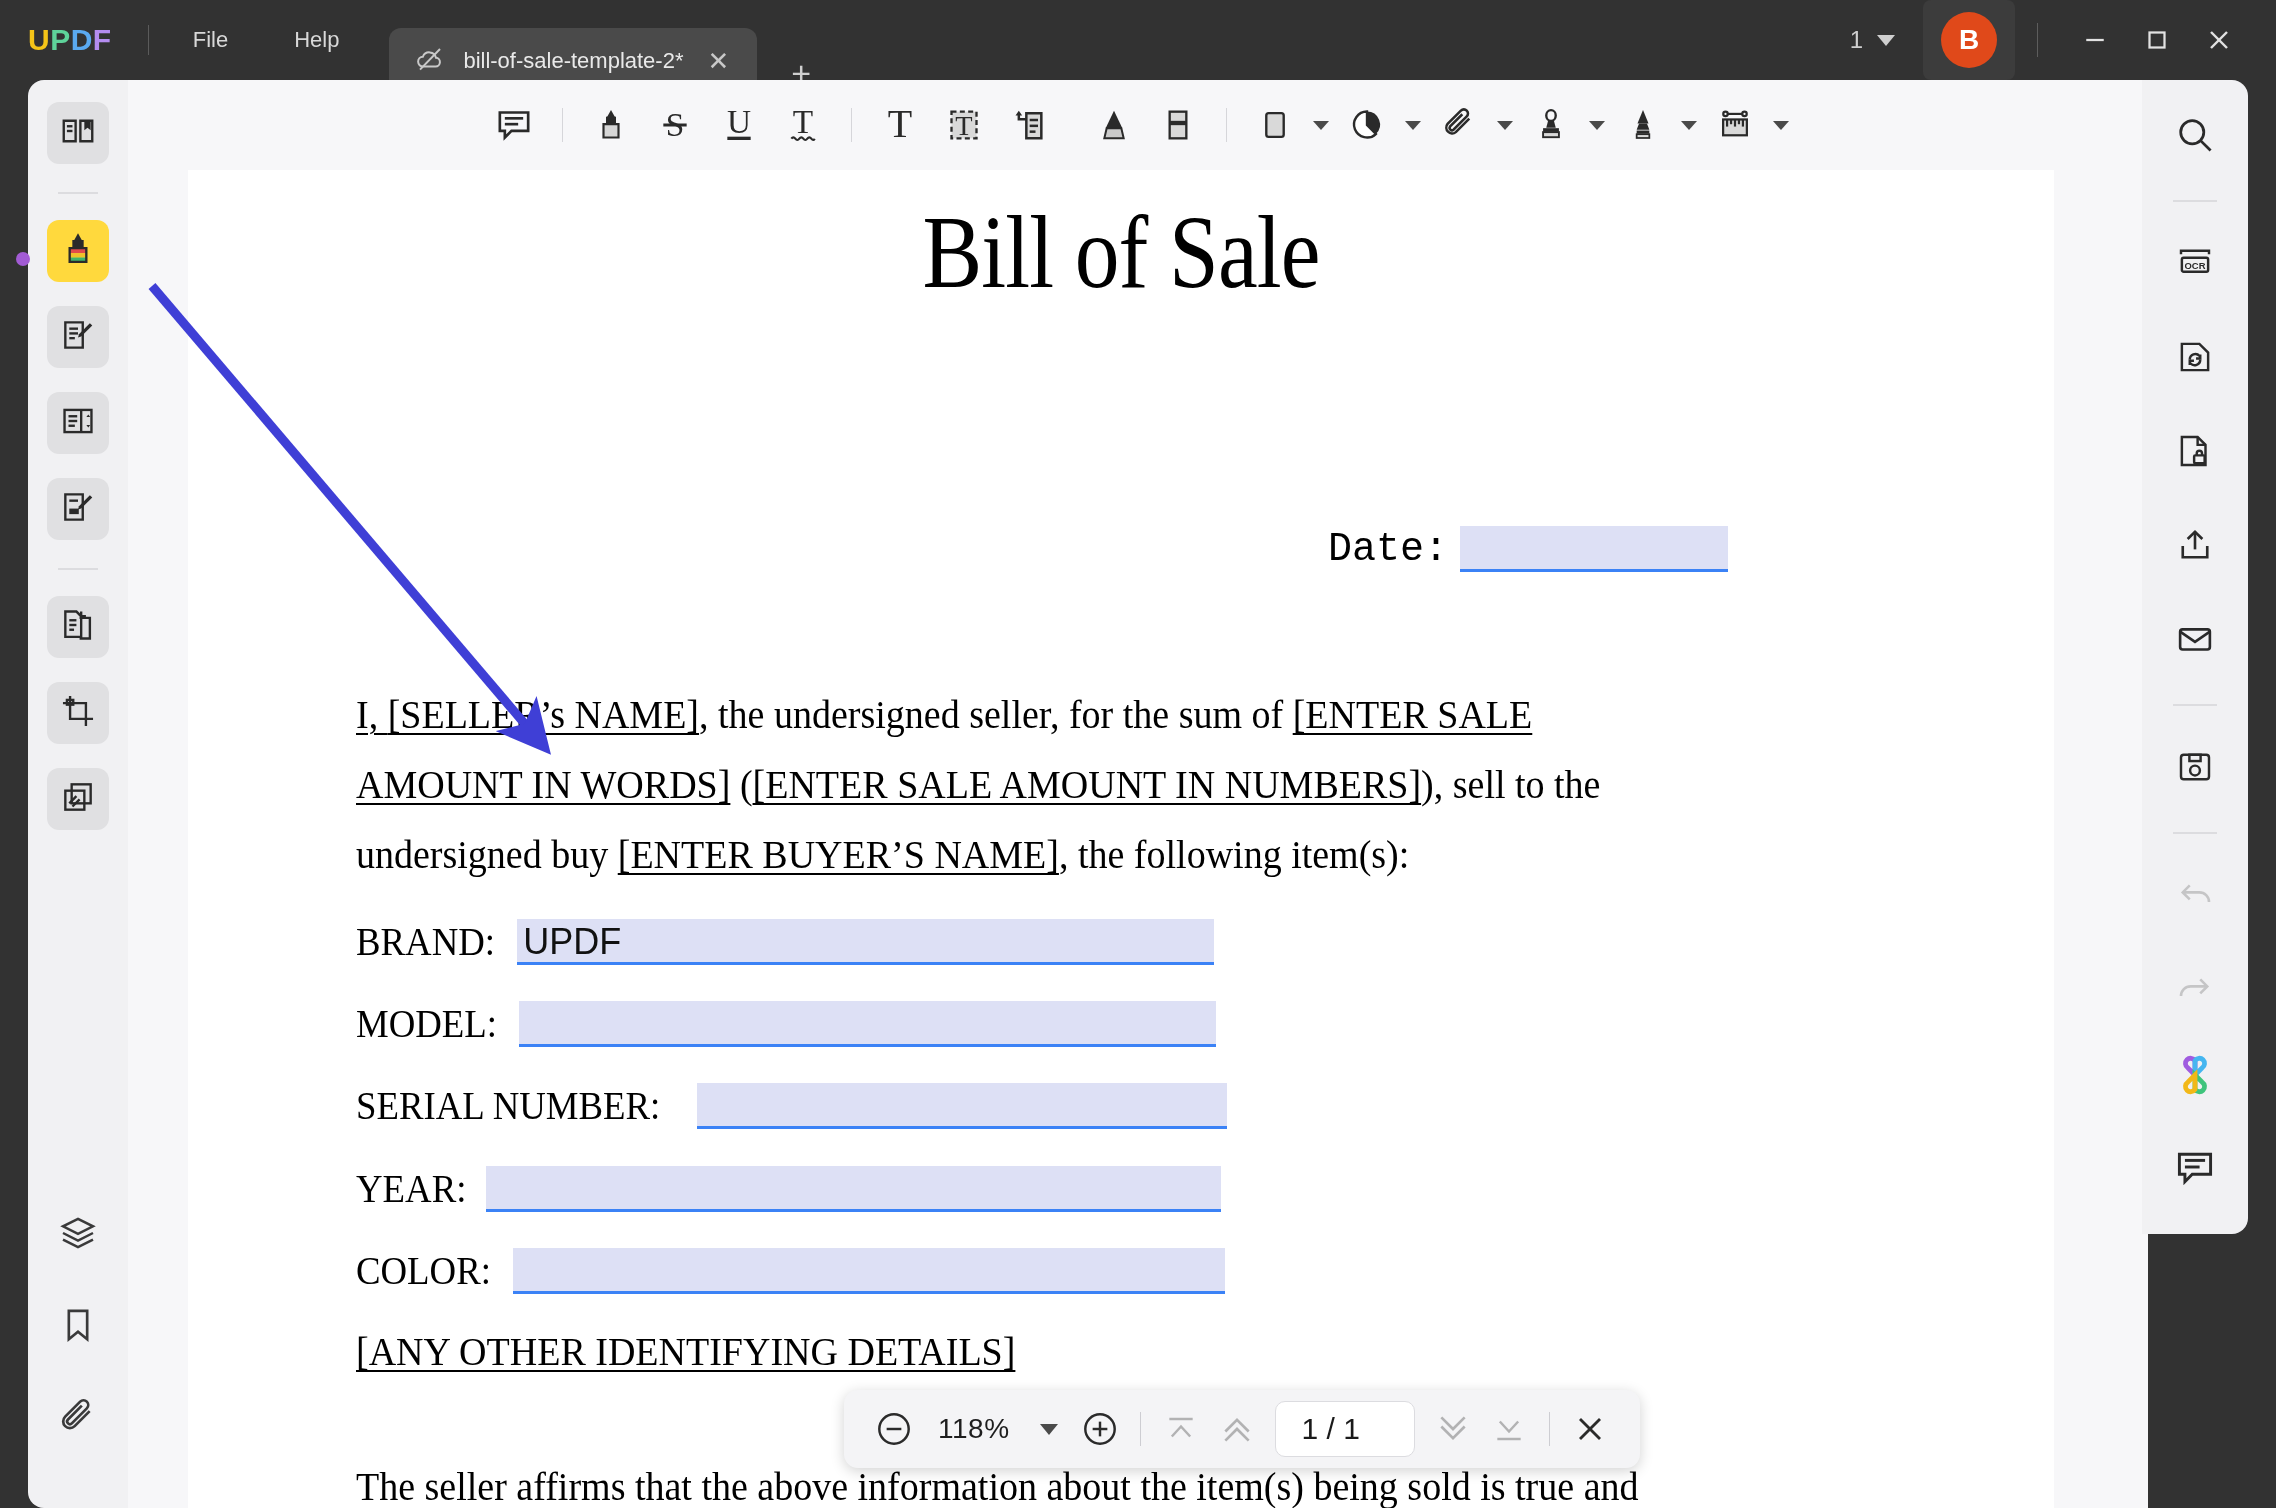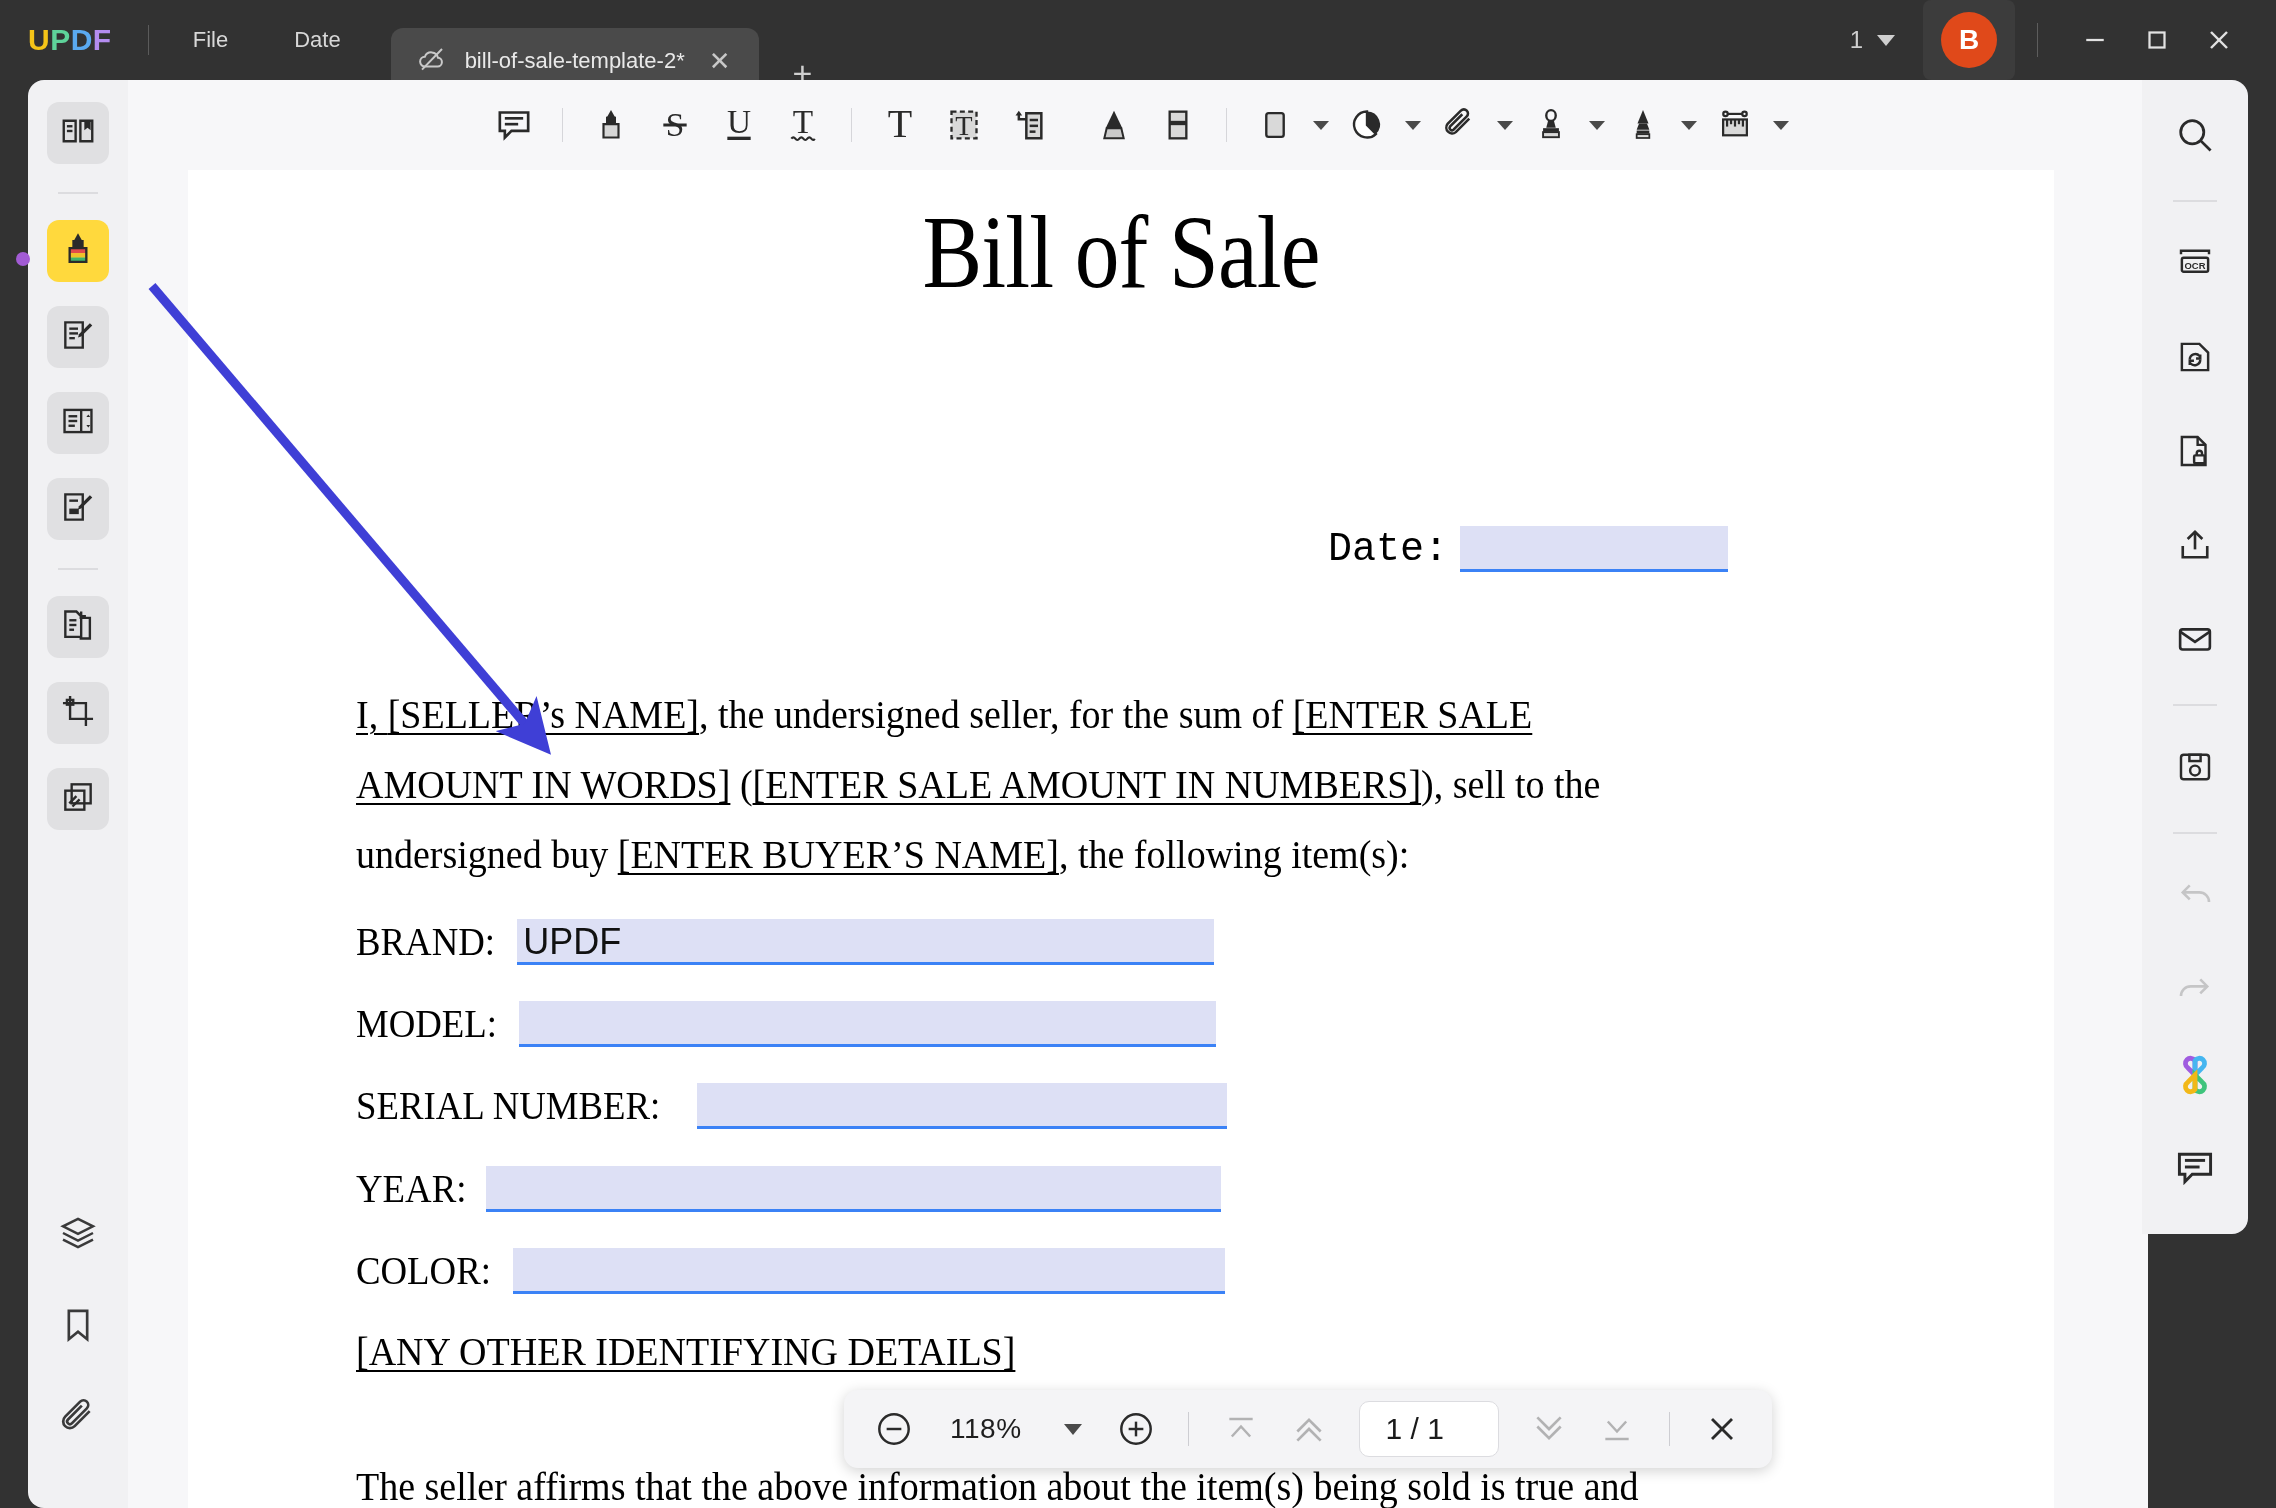--- a/index.html
+++ b/index.html
@@ -183,21 +183,21 @@
   #arrow-annot { position: absolute; left: 0; top: 0; width: 2276px; height: 1508px; pointer-events: none; }
 
   
   #zoombar {
     position: absolute; left: 716px; top: 1310px;
     height: 78px;
     background: #f4f4f6;
     border-radius: 14px;
     box-shadow: 0 3px 14px rgba(0,0,0,0.18);
     display: flex; align-items: center;
-    padding: 0 22px; gap: 12px;
+    padding: 0 22px; gap: 0;
   }
   .zb-icon { width: 56px; height: 56px; display:flex; align-items:center; justify-content:center; }
   .zb-pct { font-size: 28px; color: #1e1e1e; padding: 0 16px; letter-spacing: 0.5px;}
   .zb-caret { width:0;height:0;border-left:9px solid transparent;border-right:9px solid transparent;border-top:11px solid #4a4a4a; margin: 0 14px;}
   .zb-sep { width: 1px; height: 34px; background: #cdcdd2; margin: 0 12px; }
   .zb-page {
     background: #ffffff; border: 1px solid #dcdce0; border-radius: 10px;
     font-size: 30px; color: #1a1a1a;
     padding: 10px 26px; margin: 0 10px;
     min-width: 140px; 
@@ -211,21 +211,21 @@
 
   <div id="titlebar">
     <div class="logo">
       <span style="color:#f5c518">U</span>
         <span style="color:#5ed39a">P</span>
         <span style="color:#5aa9f0">D</span>
         <span style="color:#b48cf0">F</span>
     </div>
     <div class="tb-divider"></div>
     <div class="tb-menu">File</div>
-    <div class="tb-menu">Date</div>
+    <div class="tb-menu">Help</div>
 
     <div id="tabstrip">
       <div class="tab">
         <span>
           <svg width="30" height="30" viewBox="0 0 24 24" fill="none" stroke="#c9c9c9" stroke-width="1.6">
             <path d="M6.5 18h10a3.5 3.5 0 0 0 .3-6.98A5.5 5.5 0 0 0 6.3 10.2 3.6 3.6 0 0 0 6.5 18z"></path>
             <line x1="4" y1="20.5" x2="20" y2="4"></line>
           </svg>
         </span>
         <span class="tab-title">bill-of-sale-template-2*</span>

